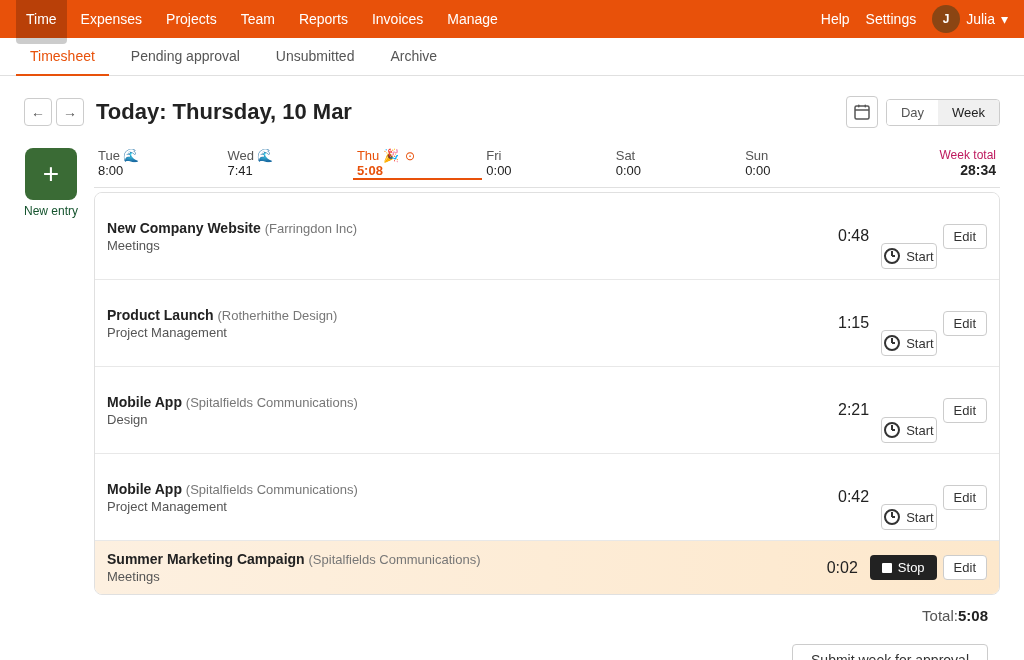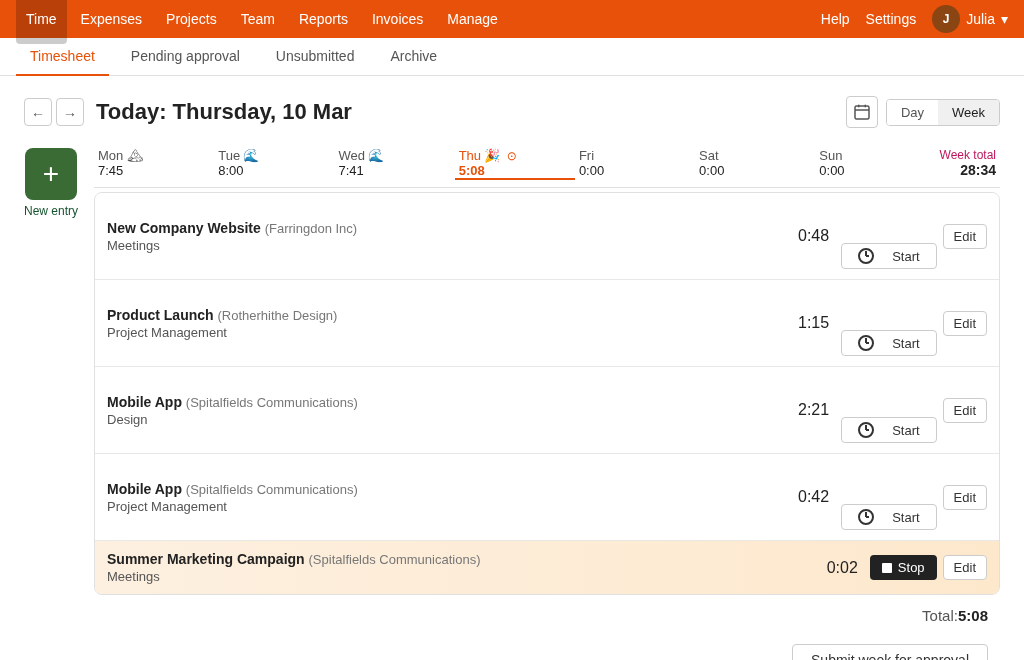--- a/index.html
+++ b/index.html
@@ -285,25 +285,25 @@
       margin-right: 12px;
     }
     .entry-actions {
       display: flex;
       align-items: center;
       gap: 6px;
     }
     .start-btn {
       display: flex;
       align-items: center;
-      gap: 18px;
+      gap: 6px;
       border: 1px solid #ccc;
       background: #fff;
       border-radius: 4px;
-      padding: 4px 16px;
+      padding: 4px 2px;
       cursor: pointer;
       font-size: 13px;
       color: #333;
       margin-top: 40px;
     }
     .stop-btn {
       display: flex;
       align-items: center;
       gap: 6px;
       border: none;
@@ -448,24 +448,20 @@
 
     <div class="new-entry-col">
       <button class="new-entry-btn">+</button>
       <span class="new-entry-label">New entry</span>
     </div>
 
     <div class="timesheet-main">
 
       <div class="day-headers">
         <div class="day-col">
-          <div class="day-name">Mon 🏔</div>
-          <div class="day-time">7:45</div>
-        </div>
-        <div class="day-col">
           <div class="day-name">Tue 🌊</div>
           <div class="day-time">8:00</div>
         </div>
         <div class="day-col">
           <div class="day-name">Wed 🌊</div>
           <div class="day-time">7:41</div>
         </div>
         <div class="day-col active-day">
           <div class="day-name">Thu 🎉 <span class="time-warning">⊙</span></div>
           <div class="day-time">5:08</div>

